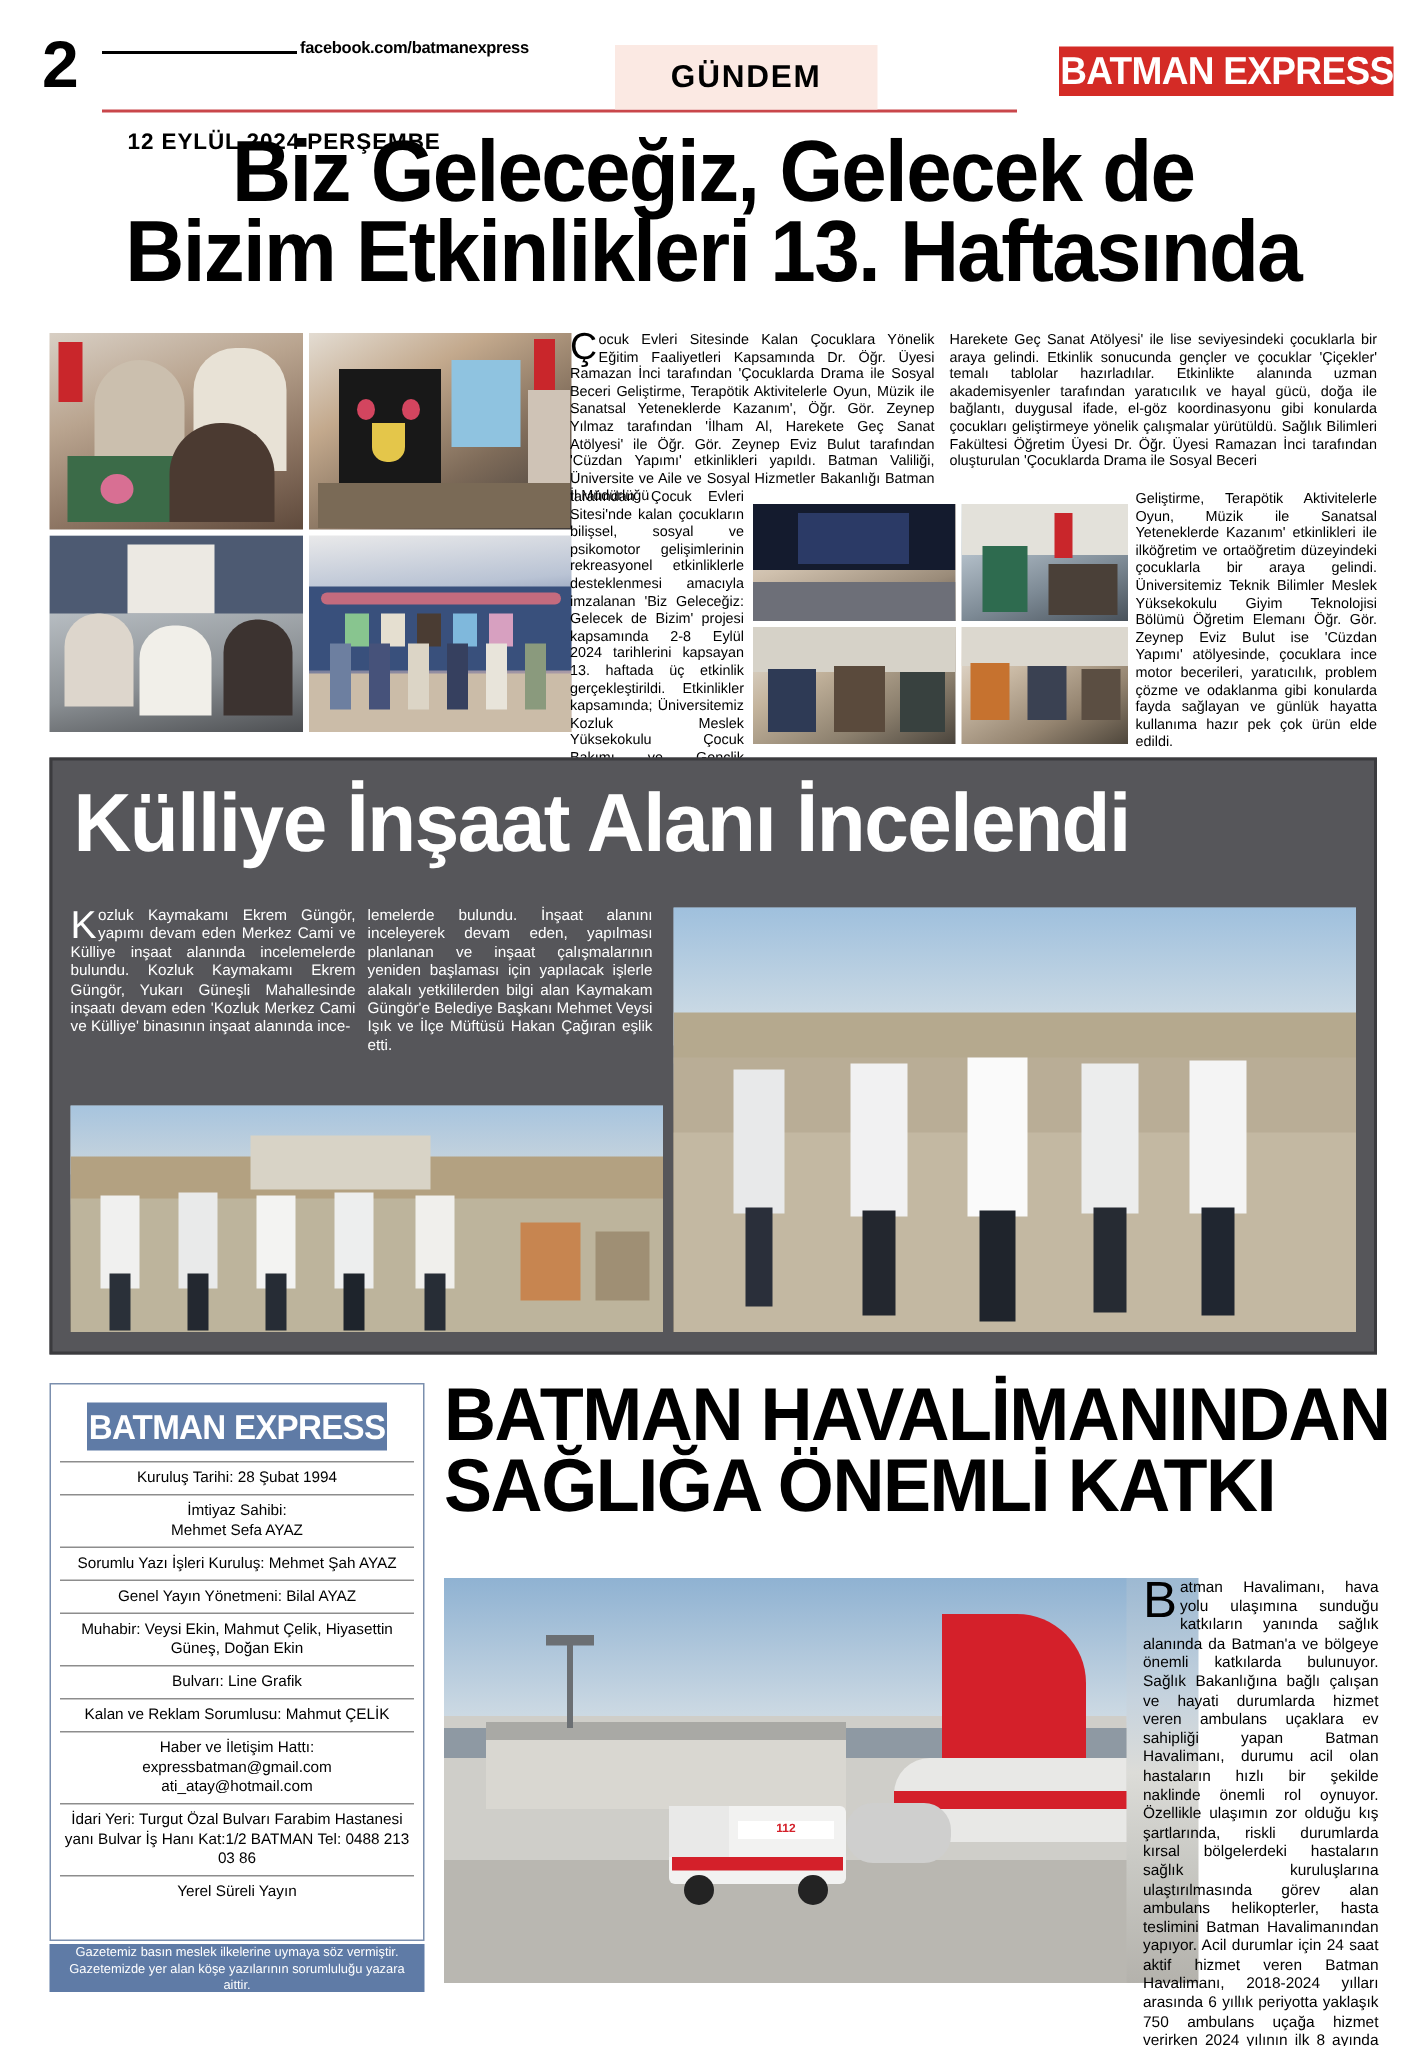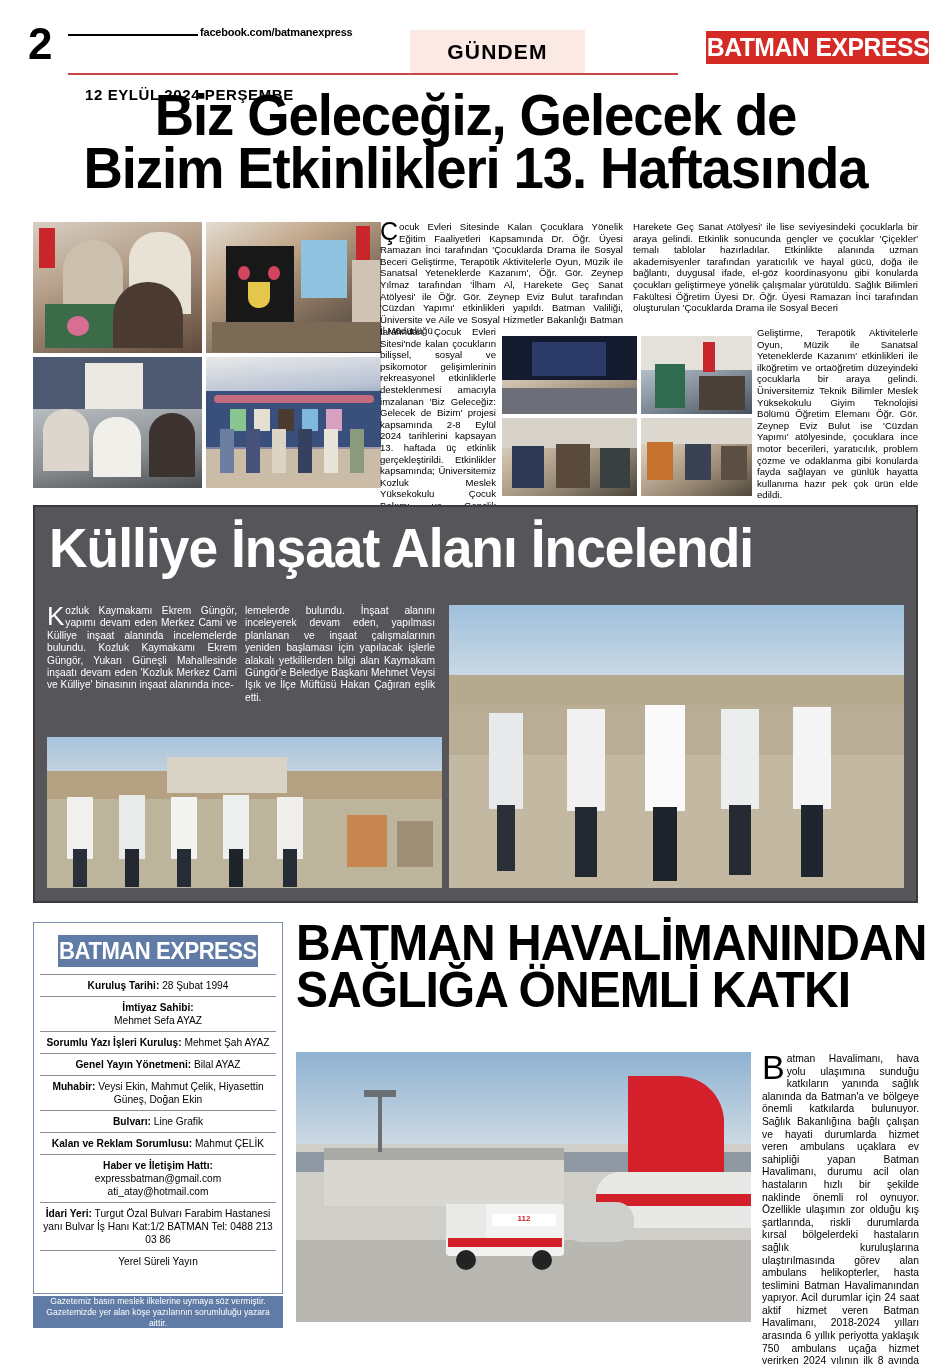--- a/index.html
+++ b/index.html
@@ -208,21 +208,21 @@
     white-space: nowrap;
   }
   .imp-row {
     border-top: 1px solid #8d8d8d;
     padding: 4px 2px 4px 2px;
     text-align: center;
     font-size: 10.2px;
     line-height: 13px;
   }
   .imp-row:first-of-type { border-top: none; }
-  .imp-row b { font-weight: bold; }
+  .imp-row b { font-weight: normal; }
   .imp-foot {
     position: absolute;
     left: 33px;
     top: 1296px;
     width: 250px;
     height: 32px;
     background: #5f7ba6;
     color: #fff;
     font-size: 8.6px;
     line-height: 11px;
@@ -327,21 +327,21 @@
   .img-art1c { background: linear-gradient(170deg,#dfe3e6 0%,#b9bfc4 30%,#8a8f93 70%,#4d4f52 100%); }
   .img-art1d { background: linear-gradient(175deg,#e9e9ea 0%,#b9c3d4 28%,#5d6f96 55%,#c0a7ab 78%,#cbb9a8 100%); }
   .img-art1e { background: linear-gradient(160deg,#f0ece6 0%,#cfc0ad 40%,#9a8b79 75%,#554b42 100%); }
   .img-art1f { background: linear-gradient(150deg,#e8e4de 0%,#c4b49d 35%,#8b7f6d 70%,#4a443c 100%); }
   .img-art1g { background: linear-gradient(160deg,#dfe6ea 0%,#b0bcc6 30%,#7d8a95 65%,#48515a 100%); }
   .img-art1h { background: linear-gradient(150deg,#eee9e2 0%,#c9b9a4 35%,#93836f 70%,#4e463b 100%); }
 
   .img-art2a { background: linear-gradient(180deg,#b8cde0 0%,#cfd9e0 32%,#b9a98e 55%,#8d7f68 80%,#6e6451 100%); }
   .img-art2b { background: linear-gradient(180deg,#a9c3dc 0%,#cdd6dc 28%,#b5a387 52%,#8d8169 78%,#6b6250 100%); }
 
-  .img-art3 { background: linear-gradient(180deg,#9db9d2 0%,#c6d3de 30%,#dcdcd8 48%,#c9c9c4 70%,#b4b2ac 100%); }
+  .img-art3 { background: linear-gradient(180deg,#9db9d2 0%,#c6d3de 30%,#dcdcd8 48%,#c9c9c4 70%,#b4b2ac 100%); padding-left: 48px; }
 
   
   .shape { position: absolute; }
 </style>
 </head>
 <body>
 
 <div class="page">
 
   <div class="masthead-bar">

